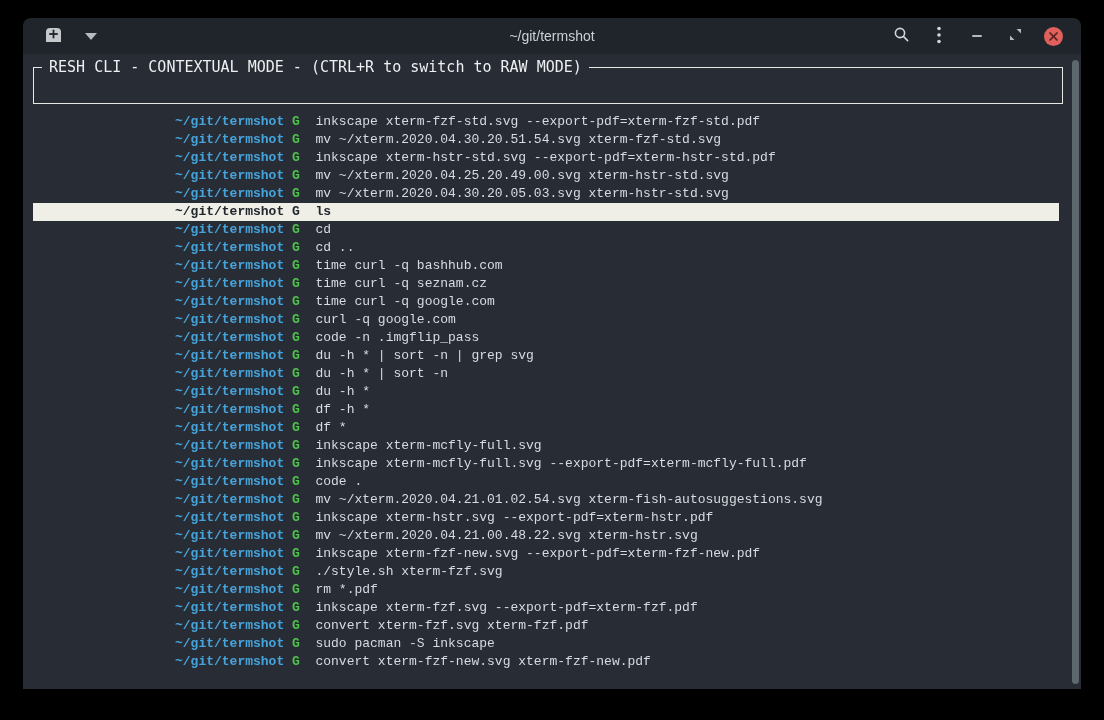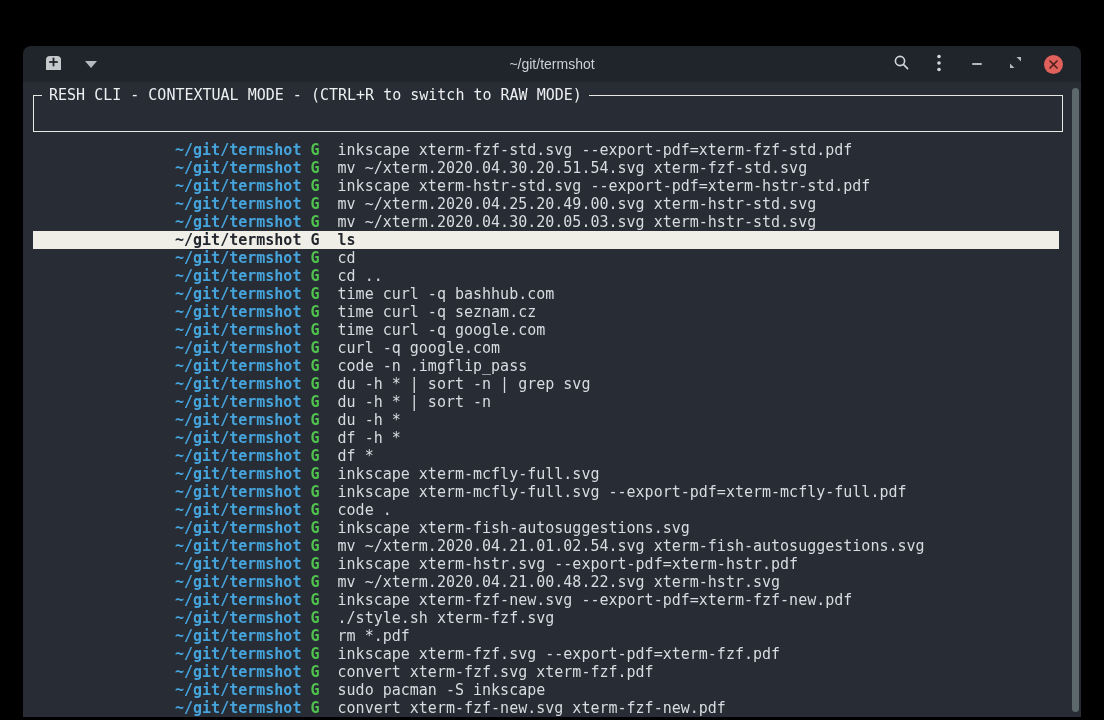--- a/index.html
+++ b/index.html
@@ -21,21 +21,21 @@
   html,body{background:#000;}
   .screen{
     position:relative;
     width:1104px;height:720px;
     background:#000;
     overflow:hidden;
     font-family:"DejaVu Sans Mono", monospace;
   }
   .window{
     position:absolute;left:23px;top:18px;
-    width:1058px;height:494px;margin-top:28px;
+    width:1058px;height:494px;
   }
   
   .titlebar{
     position:relative;
     height:36px;
     background:var(--titlebar-bg);
     border-radius:8px 8px 0 0;
     display:flex;align-items:center;
   }
   .tb-left{
@@ -96,23 +96,24 @@
     font-size:15px;color:var(--command-fg);
     white-space:pre;
   }
   .rows{
     position:absolute;left:10px;top:59px;
     width:1026px;
   }
   .row{
     height:18px;
     padding-left:142px;
-    font-size:15px;line-height:18px;
+    font-size:13px;line-height:18px;
     white-space:pre;
     cursor:pointer;
+    font-family:Liberation Mono, monospace;
   }
   .row .path{color:var(--path-blue);font-weight:bold;}
   .row .git{color:var(--git-green);font-weight:bold;}
   .row .cmd{color:var(--command-fg);}
   .row.selected{background:var(--selection-bg);}
   .row.selected .path,
   .row.selected .git,
   .row.selected .cmd{color:var(--selection-fg);font-weight:bold;}
   .scrollbar-thumb{
     position:absolute;
@@ -229,21 +230,20 @@
   <div class="row"><span class="path">~/git/termshot</span><span class="git"> G  </span><span class="cmd">df -h *</span></div>
 
   <div class="row"><span class="path">~/git/termshot</span><span class="git"> G  </span><span class="cmd">df *</span></div>
 
   <div class="row"><span class="path">~/git/termshot</span><span class="git"> G  </span><span class="cmd">inkscape xterm-mcfly-full.svg</span></div>
 
   <div class="row"><span class="path">~/git/termshot</span><span class="git"> G  </span><span class="cmd">inkscape xterm-mcfly-full.svg --export-pdf=xterm-mcfly-full.pdf</span></div>
 
   <div class="row"><span class="path">~/git/termshot</span><span class="git"> G  </span><span class="cmd">code .</span></div>
 
-  <div class="row"><span class="path">~/git/termshot</span><span class="git"> G  </span><span class="cmd">inkscape xterm-fish-autosuggestions.svg</span></div>
 
   <div class="row"><span class="path">~/git/termshot</span><span class="git"> G  </span><span class="cmd">mv ~/xterm.2020.04.21.01.02.54.svg xterm-fish-autosuggestions.svg</span></div>
 
   <div class="row"><span class="path">~/git/termshot</span><span class="git"> G  </span><span class="cmd">inkscape xterm-hstr.svg --export-pdf=xterm-hstr.pdf</span></div>
 
   <div class="row"><span class="path">~/git/termshot</span><span class="git"> G  </span><span class="cmd">mv ~/xterm.2020.04.21.00.48.22.svg xterm-hstr.svg</span></div>
 
   <div class="row"><span class="path">~/git/termshot</span><span class="git"> G  </span><span class="cmd">inkscape xterm-fzf-new.svg --export-pdf=xterm-fzf-new.pdf</span></div>
 
   <div class="row"><span class="path">~/git/termshot</span><span class="git"> G  </span><span class="cmd">./style.sh xterm-fzf.svg</span></div>

